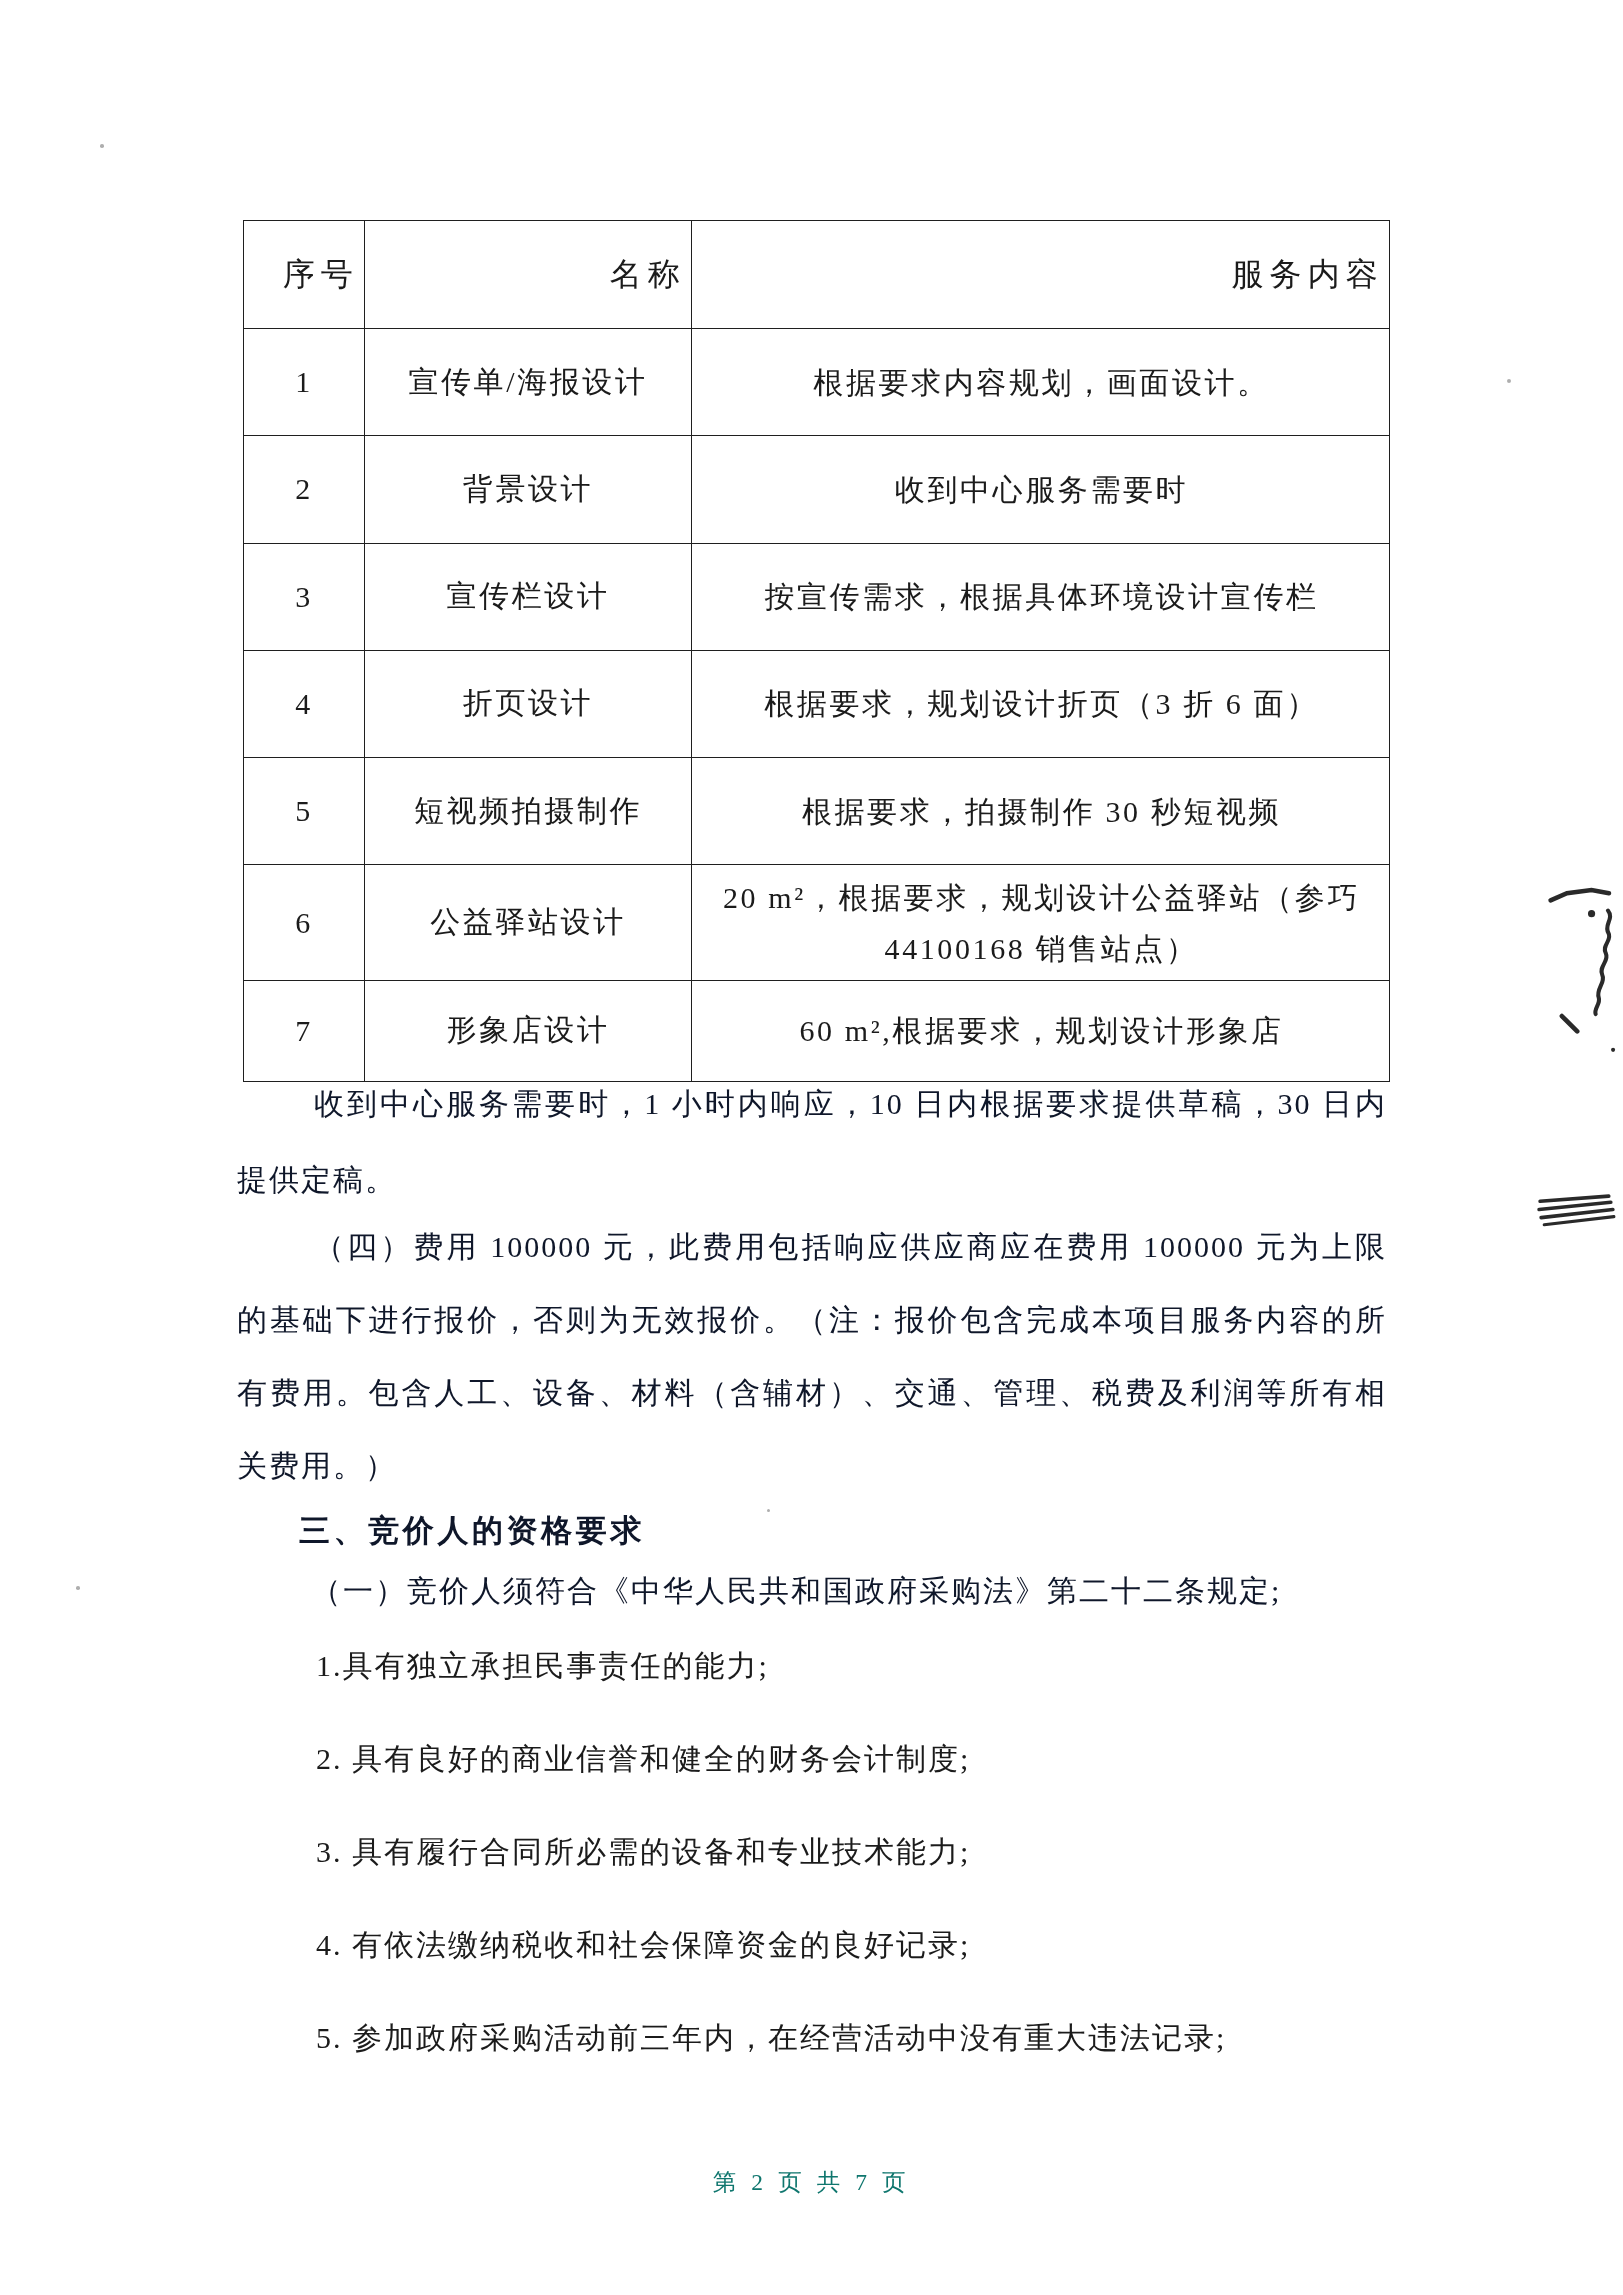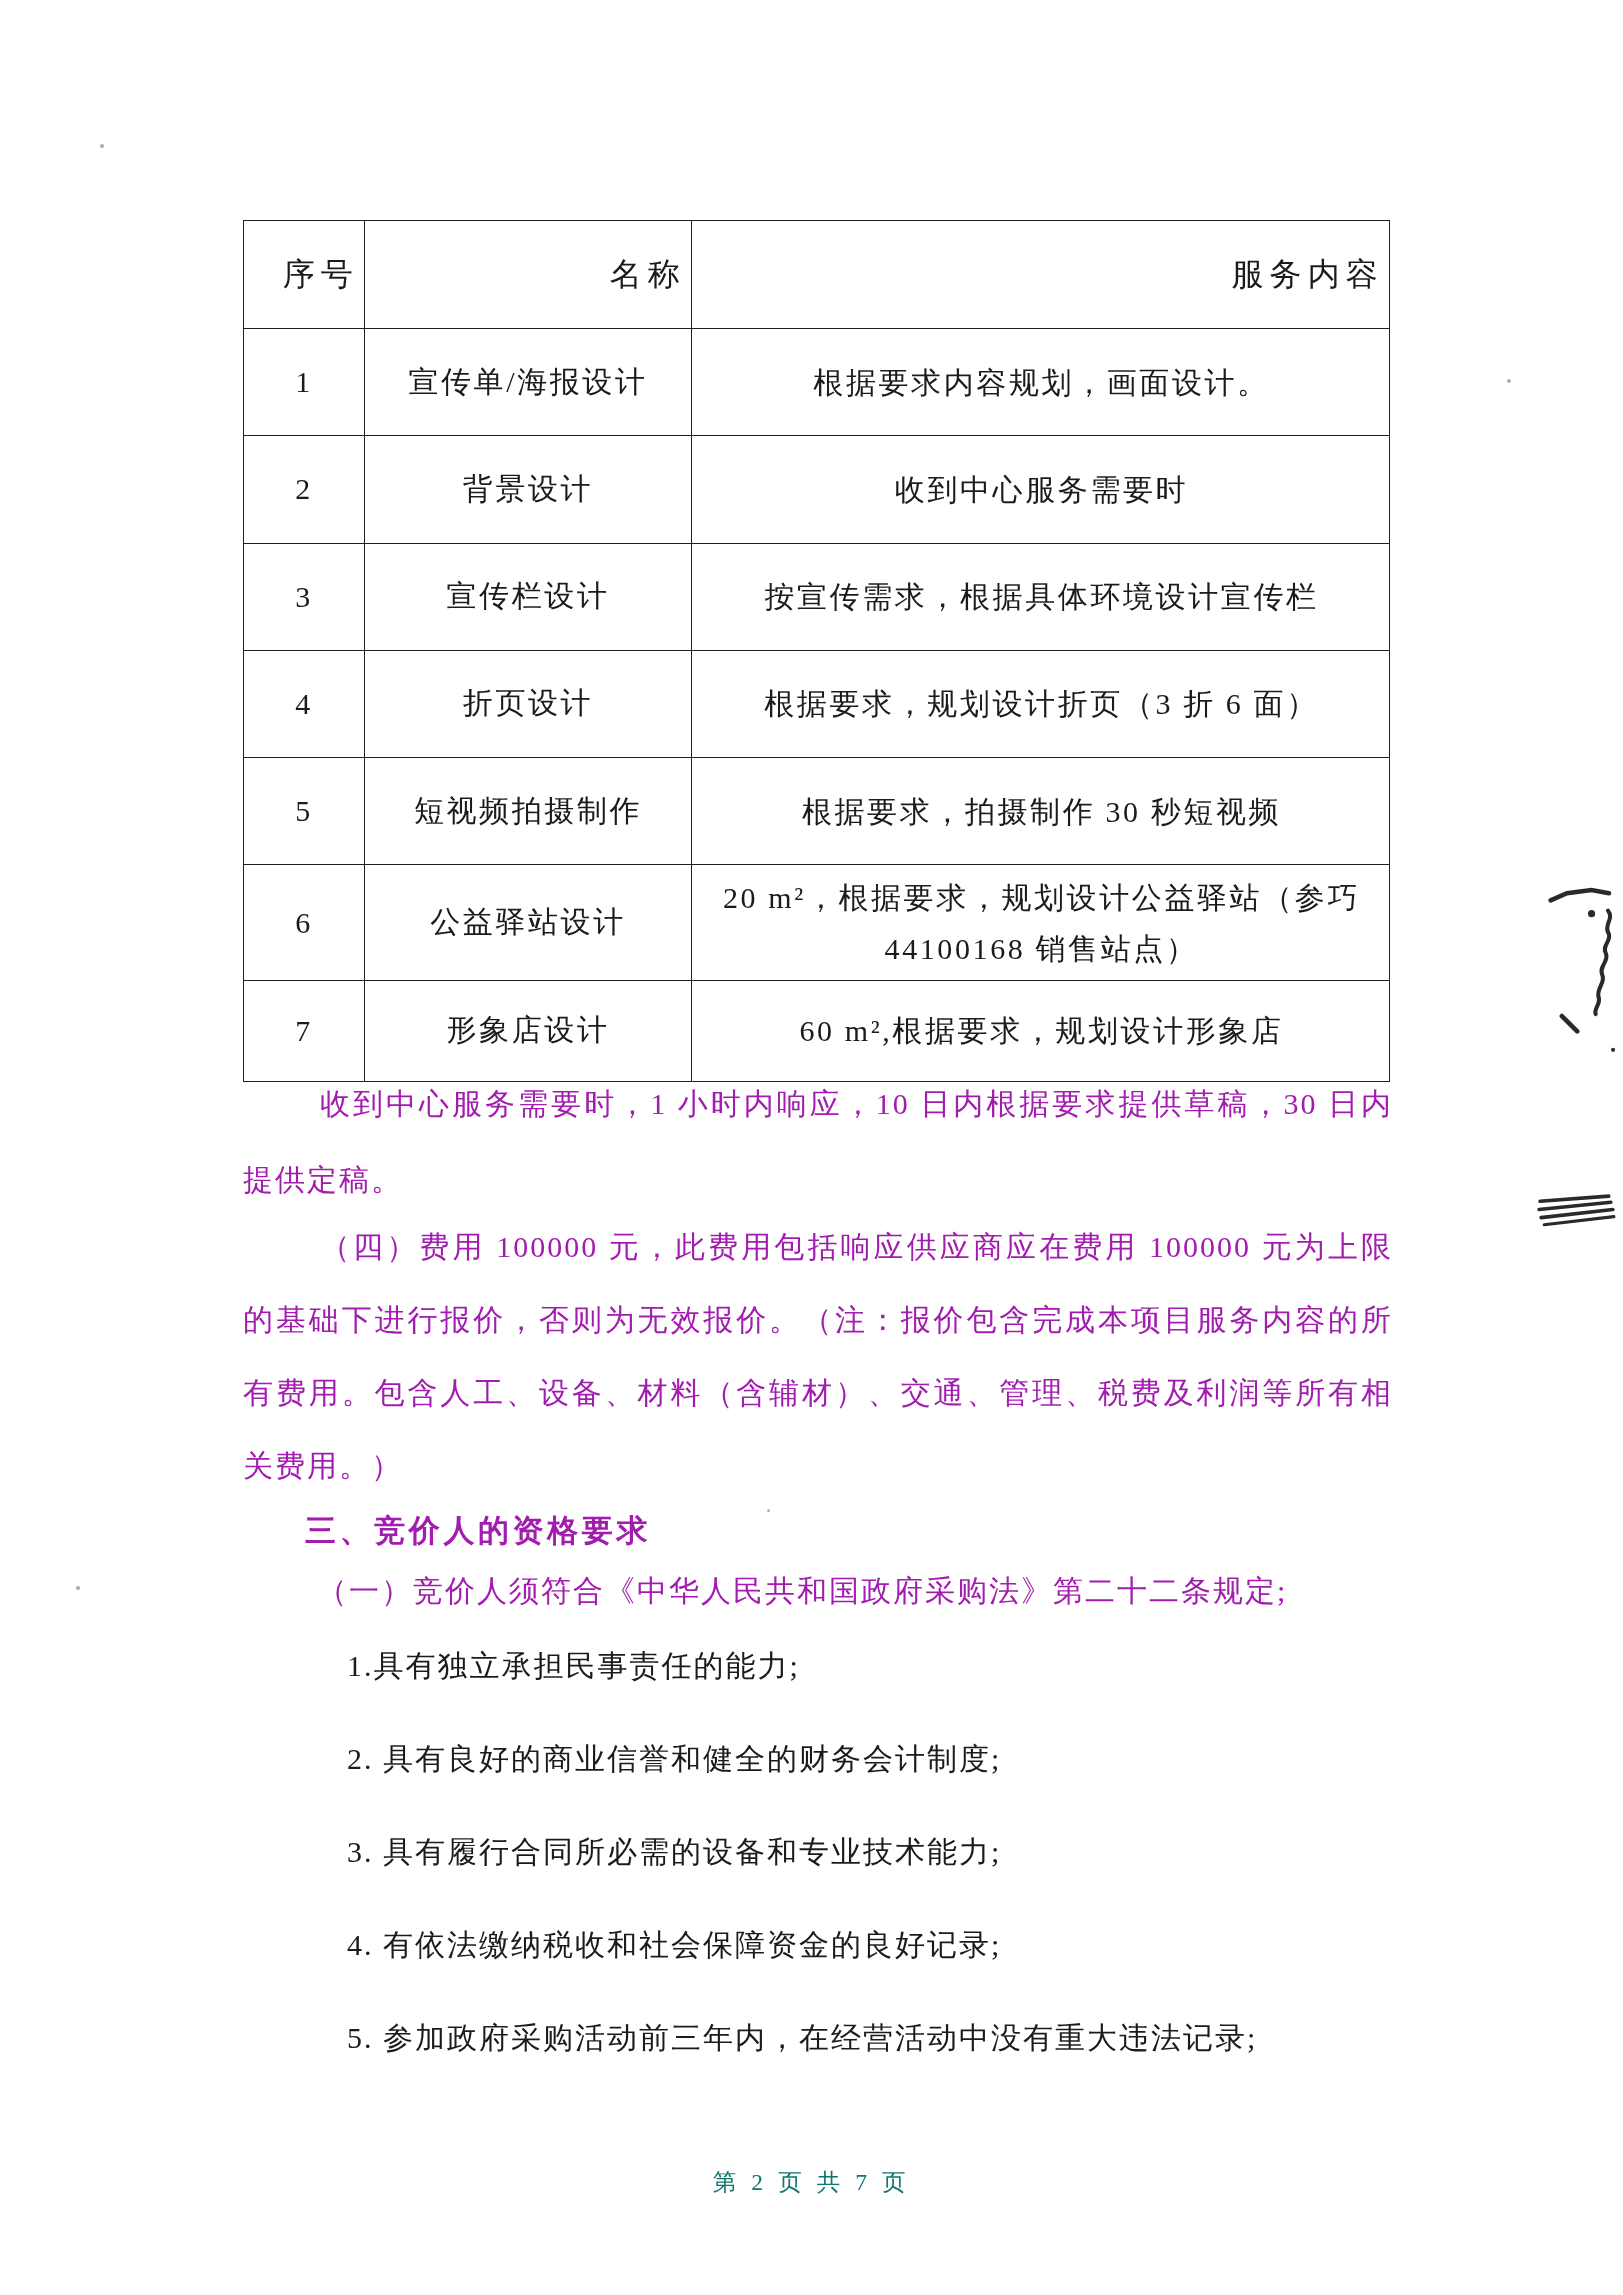--- a/index.html
+++ b/index.html
@@ -38,32 +38,32 @@
   .c-no   { text-align: center; letter-spacing: 0; font-family: "Liberation Serif", serif; }
   .c-name { text-align: center; letter-spacing: 4.1px; }
   .c-content { text-align: center; padding-left: 15.3px !important; padding-right: 13.3px !important; line-height: 51px; }
   .r-std  td { height: 100px; }
   .r-tall td { height: 109px; }
   .r-last td { height: 93px; }
 
   
   .para {
     position: absolute;
-    left: 243px;
+    left: 237px;
     width: 1150px;
     font-size: 30px;
     letter-spacing: 2px;
-    color: #a21caf;
+    color: #0f172a;
   }
   .p-justify { text-align: justify; text-justify: inter-ideograph; }
   #p1 { top: 1066px; line-height: 76px; text-indent: 77px; }
   #p2 { top: 1210px; line-height: 73px; text-indent: 77px; }
   #sec-heading { top: 1508px; line-height: 46px; text-indent: 62px; font-weight: bold; font-size: 31px; letter-spacing: 3.6px; }
   #intro { top: 1568px; line-height: 46px; text-indent: 74px; }
-  .items { position: absolute; left: 254px; top: 1643px; width: 1150px; }
+  .items { position: absolute; left: 223px; top: 1643px; width: 1150px; }
   .items .item {
     font-size: 30px;
     letter-spacing: 2px;
     line-height: 46px;
     padding-left: 93px;
     margin-bottom: 47px;
     white-space: nowrap;
   }
 
   

